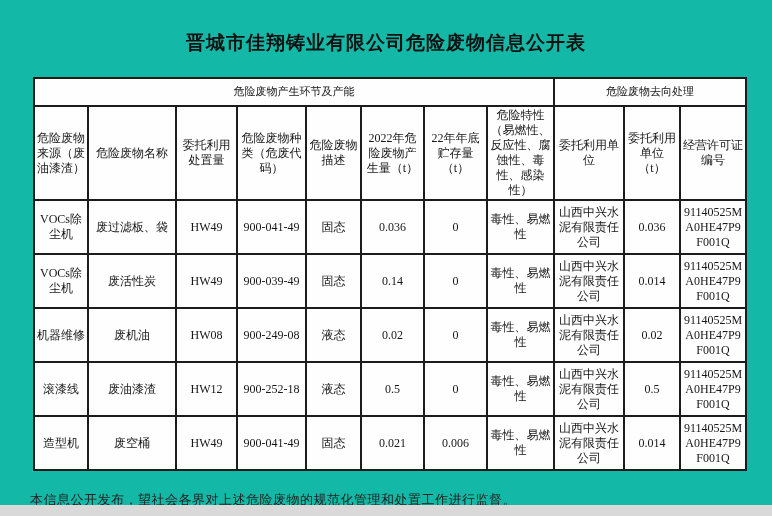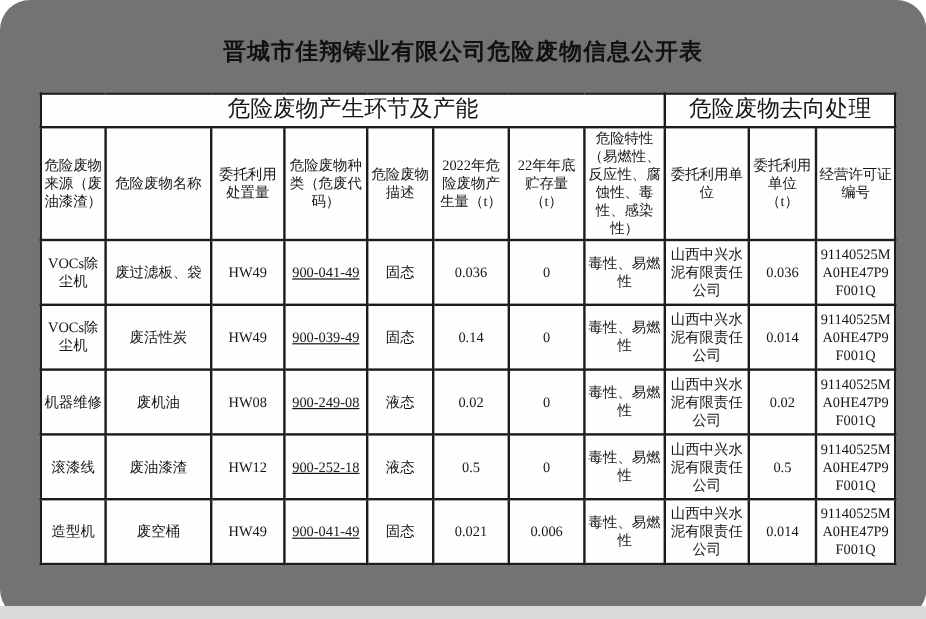--- a/index.html
+++ b/index.html
@@ -11,22 +11,21 @@
     width: 772px;
     height: 516px;
     position: relative;
     overflow: hidden;
     font-family: "Liberation Serif", "DejaVu Serif", serif;
     color: #1a1a1a;
   }
   .page {
     position: absolute;
     inset: 0;
-    background: #737373;
-    border-radius: 25px;
+    background: #14b8a6;
   }
   .doc-title {
     margin: 30px 0 0 0;
     text-align: center;
     font-size: 19px;
     font-weight: bold;
     letter-spacing: 1px;
     color: #111;
   }
   table.waste-table {
@@ -45,42 +44,41 @@
     vertical-align: middle;
     padding: 1px 2px;
     font-weight: normal;
     font-size: 12px;
     line-height: 1.25;
     color: #161616;
     overflow: hidden;
   }
   tr.group-row th {
     height: 24px;
-    font-size: 19px;
+    font-size: 11px;
   }
   tr.header-row th {
     height: 90px;
     text-align: center;
   }
   tr.data-row td {
     height: 50px;
   }
   th.hazchar-th {
     font-size: 11px;
     line-height: 1.3;
   }
   td.license-cell {
     word-break: break-all;
     font-size: 11.5px;
     line-height: 1.3;
     font-family: Liberation Serif, serif;
   }
   td.code-cell {
     word-break: break-all;
-    text-decoration: underline;
   }
   .doc-footer {
     position: absolute;
     left: 30px;
     top: 478px;
     font-size: 13px;
     color: #222;
     letter-spacing: 0.5px;
   }
   .scan-edge {
@@ -194,15 +192,16 @@
           <td>0.021</td>
           <td>0.006</td>
           <td>毒性、易燃性</td>
           <td>山西中兴水泥有限责任公司</td>
           <td>0.014</td>
           <td class="license-cell">91140525MA0HE47P9F001Q</td>
         </tr>
       </tbody>
   </table>
 
+  <p class="doc-footer">本信息公开发布，望社会各界对上述危险废物的规范化管理和处置工作进行监督。</p>
 
   <div class="scan-edge"></div>
 </div>
 
 </body></html>

